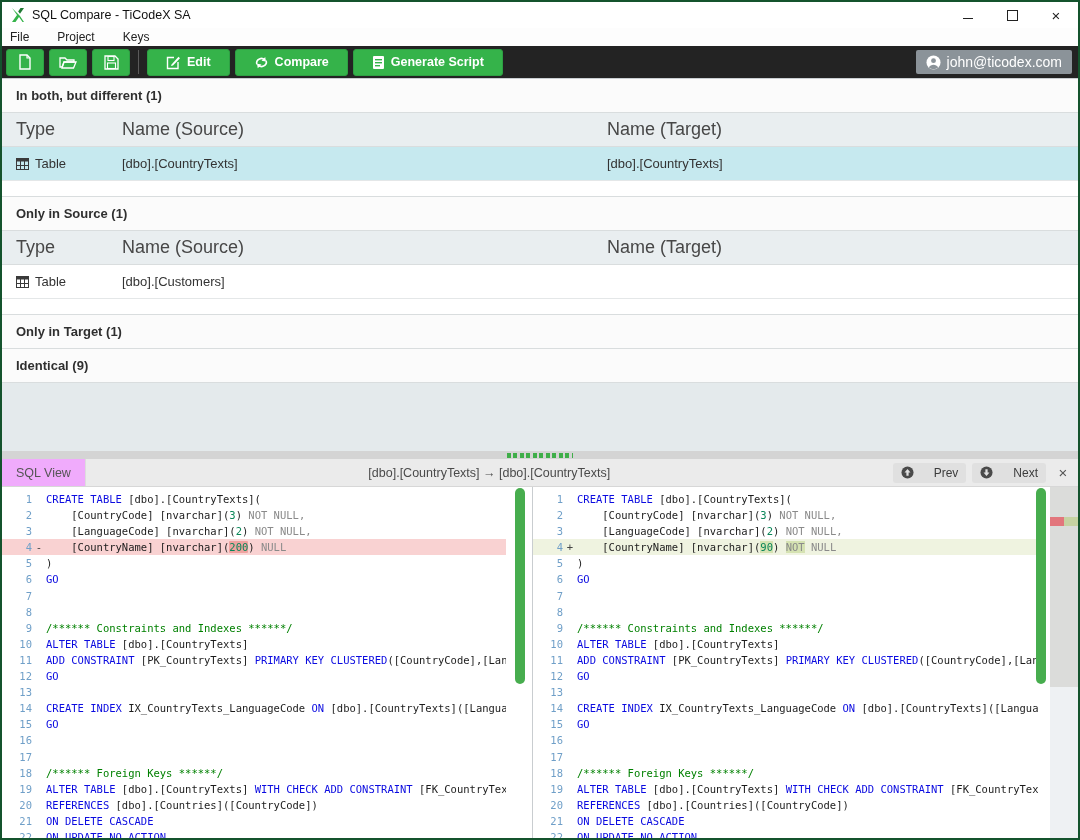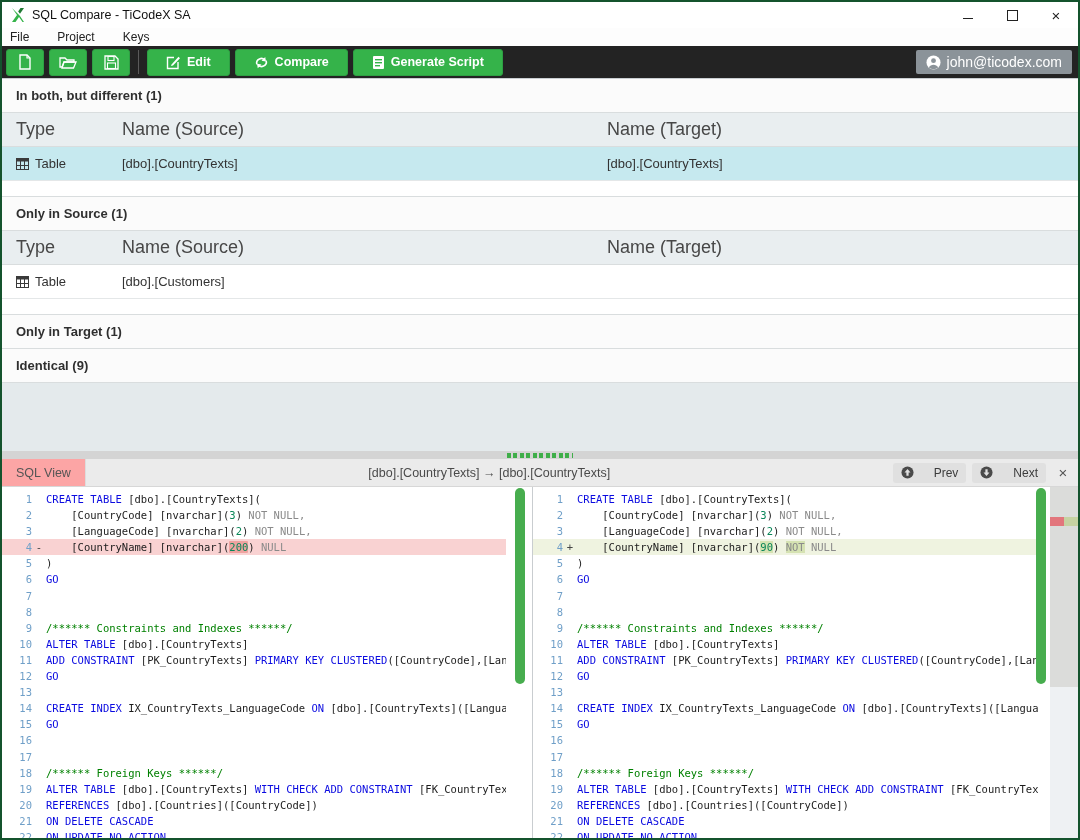--- a/index.html
+++ b/index.html
@@ -39,21 +39,21 @@
   .grid-row.selected{background:#c6e9ef;}
   .cell-type{width:106px;padding-left:14px;display:flex;align-items:center;gap:6px;flex:none;}
   .cell-source{width:485px;flex:none;}
   .cell-target{flex:1;}
   .sec-gap{height:16px;background:#fff;}
   
   .splitter{height:8px;background:#d4d4d4;flex:none;display:flex;align-items:center;justify-content:center;cursor:row-resize;}
   .splitter-dots{width:66px;height:5px;background:repeating-linear-gradient(90deg,#3fae49 0 4px,transparent 4px 6.5px);}
   
   .sqlbar{height:27px;background:#ebebeb;flex:none;display:flex;align-items:center;border-bottom:1px solid #d7d7d7;}
-  .sql-tab{height:100%;background:#fca5a5;display:flex;align-items:center;padding:0 14px;font-size:12.5px;color:#555;border-right:1px solid #ddd;cursor:pointer;}
+  .sql-tab{height:100%;background:#f0abfc;display:flex;align-items:center;padding:0 14px;font-size:12.5px;color:#555;border-right:1px solid #ddd;cursor:pointer;}
   .sql-title{flex:1;text-align:center;font-size:12.5px;color:#4a4a4a;}
   .nav-btn{height:20px;background:#e0e0e0;border-radius:3px;display:flex;align-items:center;gap:20px;
     font-size:12px;color:#3c3c3c;padding:0 8px;margin-right:6px;cursor:pointer;}
   .sql-close{width:22px;text-align:center;font-size:15px;color:#555;cursor:pointer;margin-right:4px;}
   
   .code-area{flex:1;display:flex;background:#fff;overflow:hidden;}
   .pane{position:relative;overflow:hidden;background:#fff;}
   .pane.left{width:530px;flex:none;}
   .pane.right{flex:1;border-left:1px solid #c9cdd0;}
   .code-scroll{position:absolute;inset:0;padding-top:4px;overflow:hidden;

